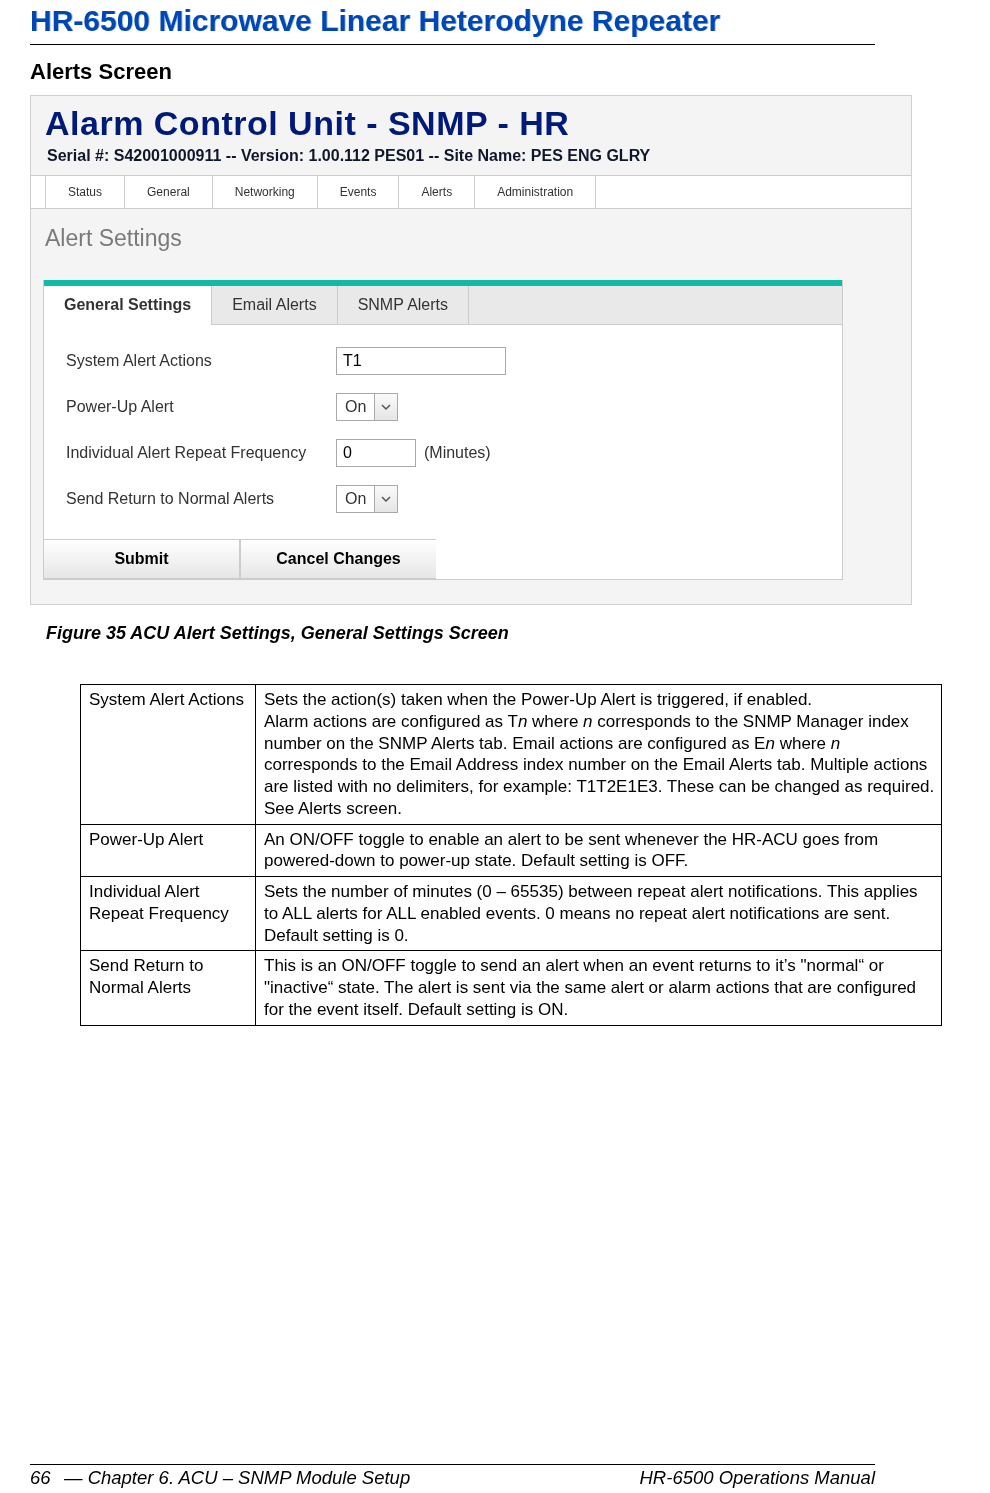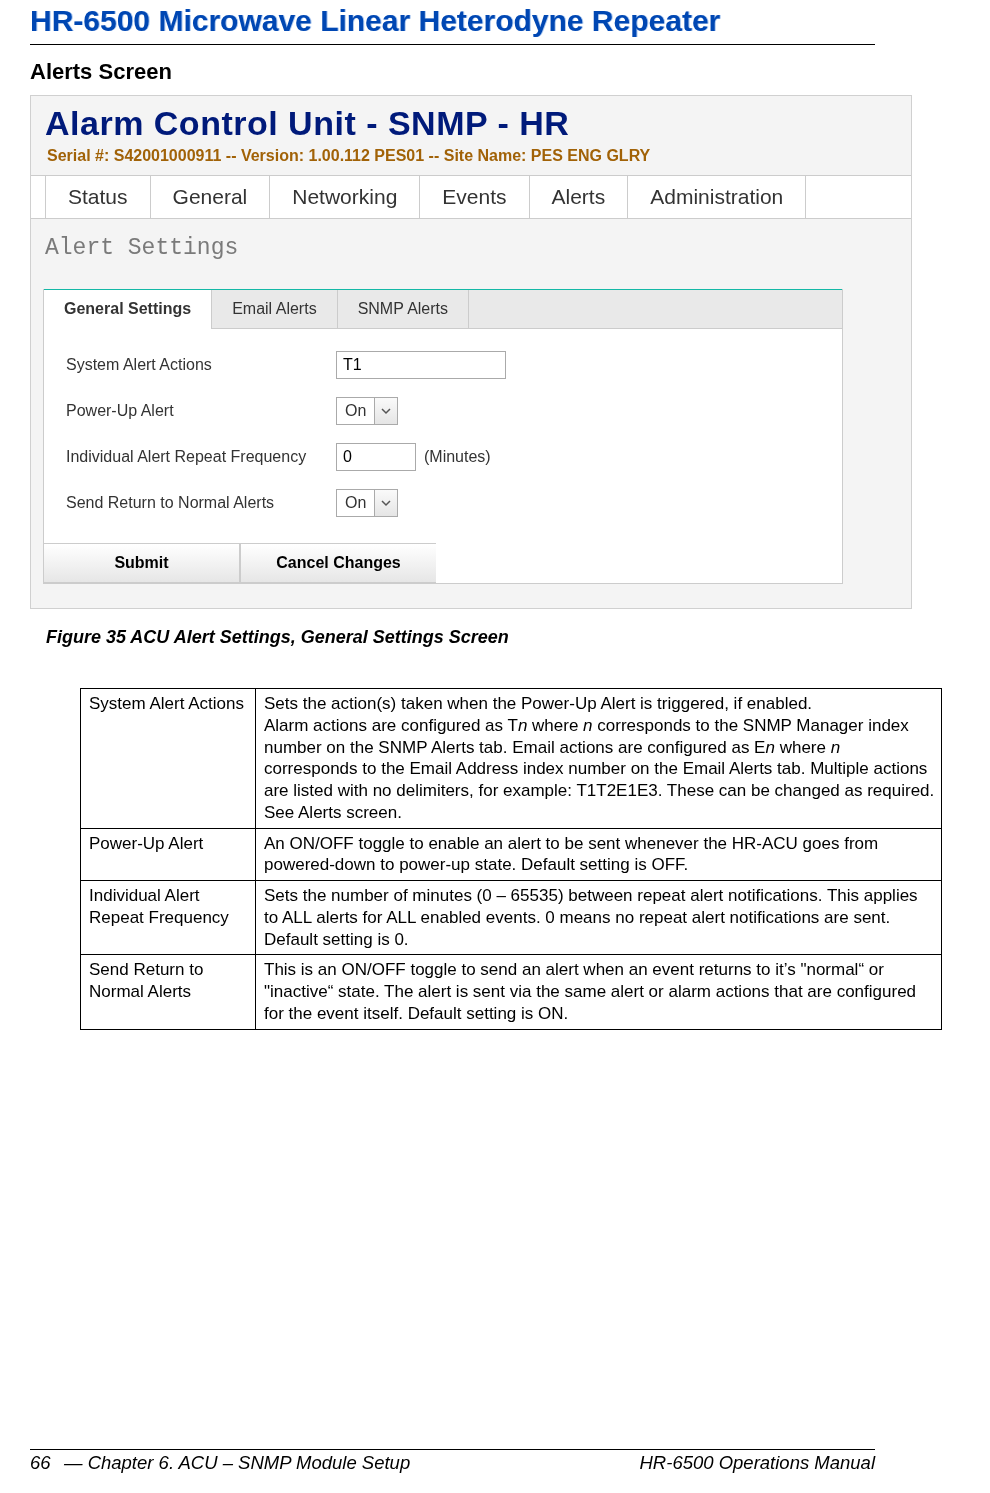--- a/index.html
+++ b/index.html
@@ -51,64 +51,64 @@
     font-weight: bold;
     font-size: 34px;
     letter-spacing: .5px;
     margin: 0;
     padding: 2px 0 0 0;
   }
   .subline {
     font-family: Verdana, Arial, sans-serif;
     font-size: 16px;
     font-weight: bold;
-    color: #a16207;
+    color: #0f172a;
     padding: 4px 0 6px 2px;
   }
   .main-tabs {
     background: #fff;
     border-top: 1px solid #ccc;
     border-bottom: 1px solid #ccc;
     padding: 0;
   }
   .main-tabs-inner {
     display: flex;
     padding-left: 14px;
   }
   .mtab {
     font-family: Verdana, Arial, sans-serif;
-    font-size: 21px;
+    font-size: 12px;
     color: #333;
     padding: 9px 22px 9px 22px;
     border-right: 1px solid #ccc;
     background: #fff;
   }
   .mtab:first-child { border-left: 1px solid #ccc; }
 
   .alerts-wrap {
     padding: 12px 0 20px 12px;
   }
   .alerts-head {
-    font-family: Liberation Mono, monospace;
+    font-family: Liberation Sans, sans-serif;
     font-size: 23px;
     color: #7a7a7a;
     padding: 4px 0 8px 2px;
   }
   .card {
     background: #fff;
     margin: 20px 8px 4px 0;
     border: 1px solid #ccc;
     border-top: none;
     width: 798px;
   }
   .sub-tabbar {
     display: flex;
     background: #e9e9e9;
     border-bottom: 1px solid #ccc;
-    border-top: 1px solid #14b8a6;
+    border-top: 6px solid #14b8a6;
   }
   .stab {
     font-family: Verdana, Arial, sans-serif;
     font-size: 16px;
     color: #333;
     padding: 10px 20px 10px 20px;
     border-right: 1px solid #ccc;
   }
   .stab.active {
     background: #fff;
@@ -211,21 +211,21 @@
     vertical-align: top;
     padding: 4px 6px 4px 8px;
     line-height: 1.28;
   }
   table.desc td.lcol { width: 160px; }
   table.desc em { font-style: italic; }
 
   .footer {
     position: absolute;
     left: 30px; right: 30px;
-    bottom: 19px;
+    bottom: 4px;
   }
   .footer-rule {
     border: none;
     border-top: 1px solid #000;
     margin: 0 0 2px 0;
   }
   .footer-line {
     display: flex;
     font-style: italic;
     font-size: 18.5px;

